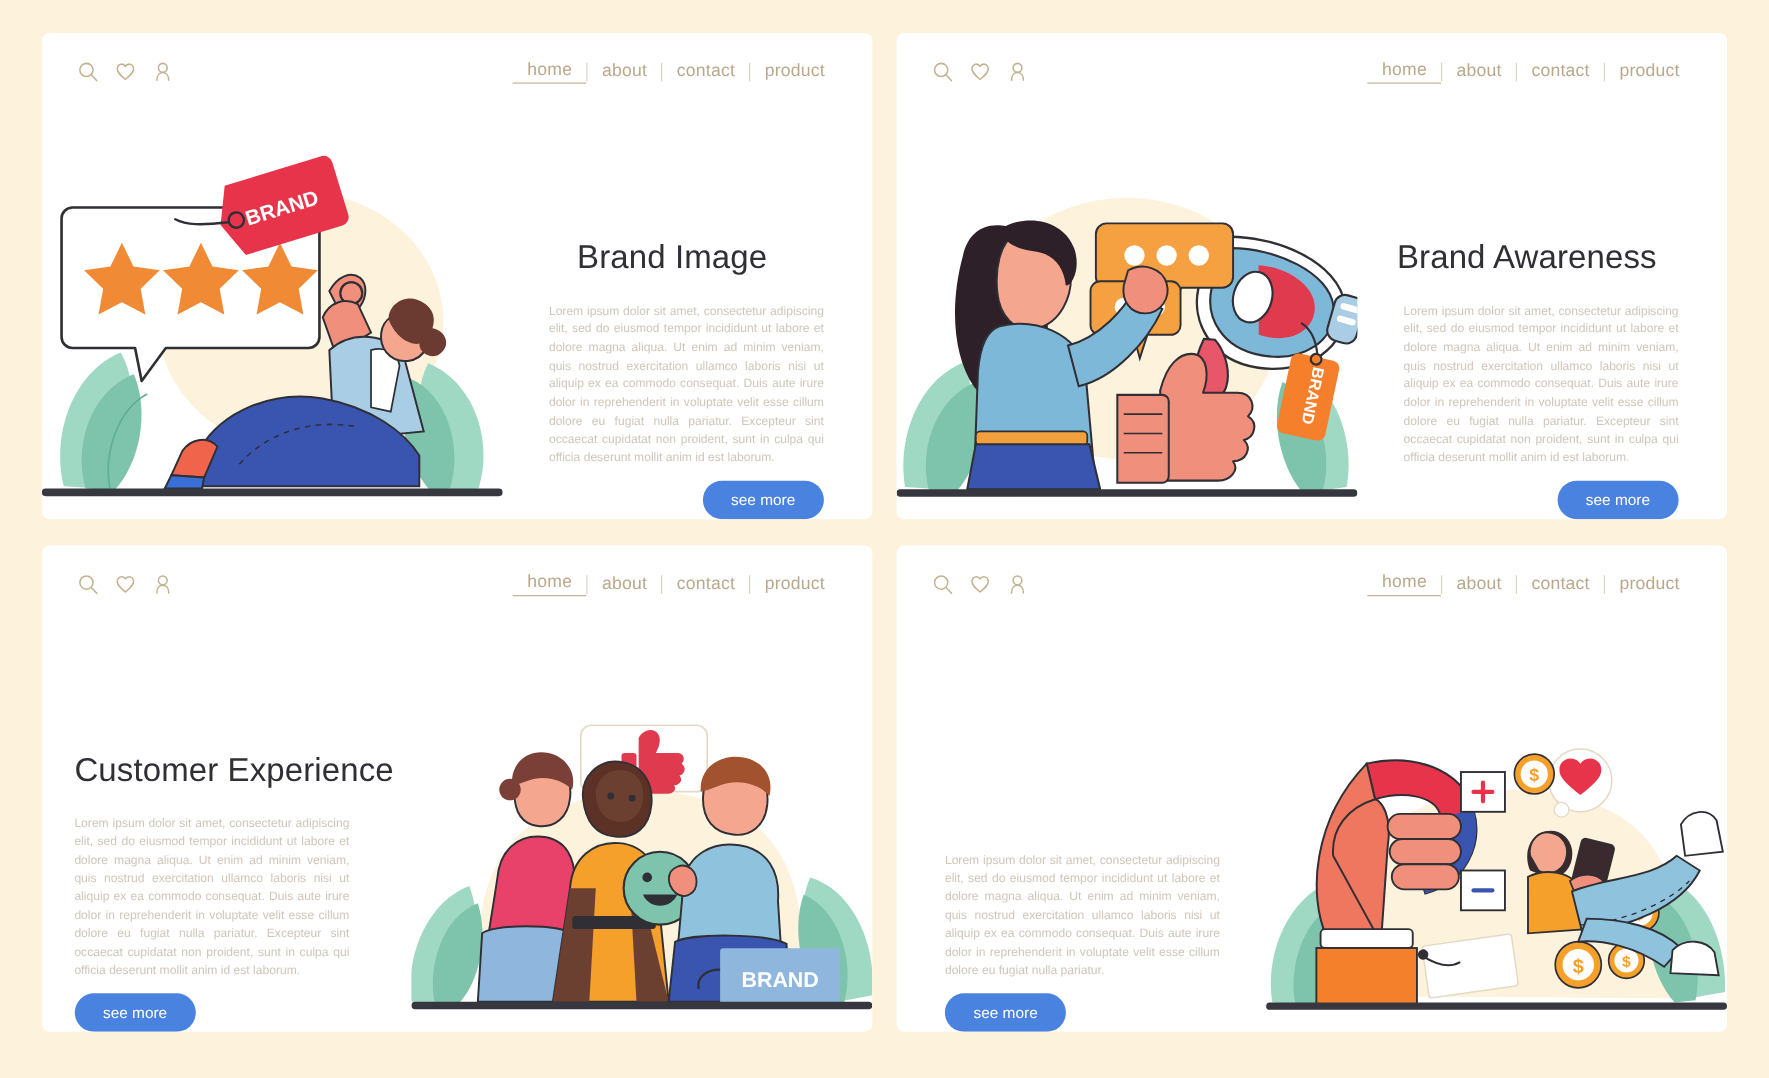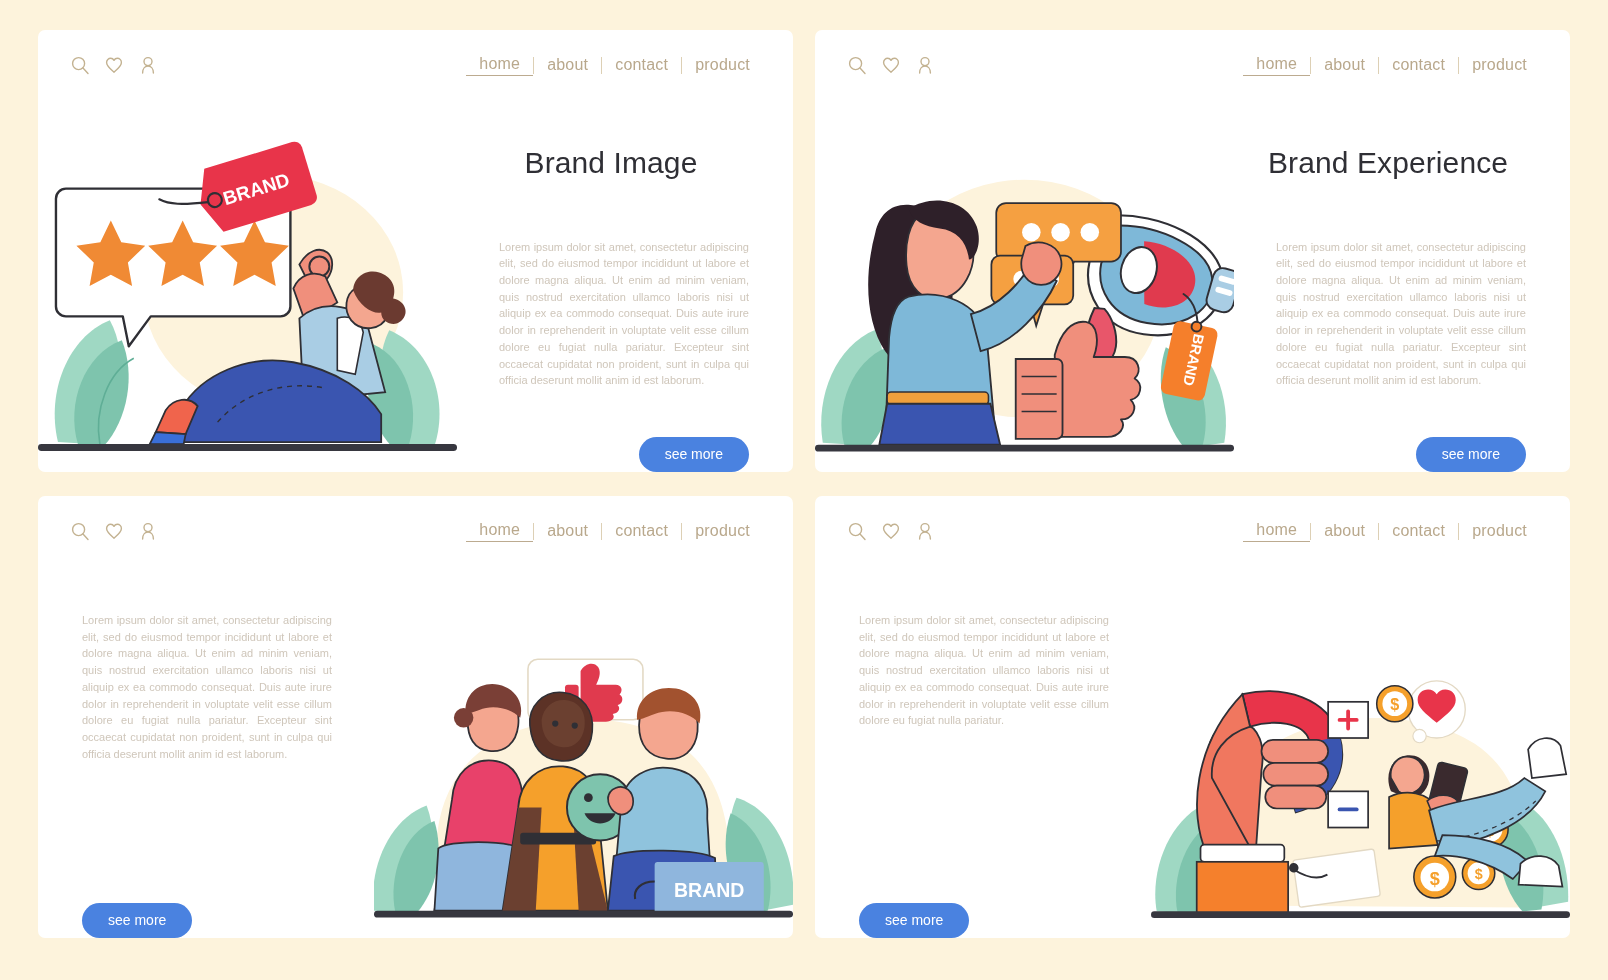--- a/index.html
+++ b/index.html
@@ -87,23 +87,22 @@
   .art-col {
     position: relative;
     flex: 0 0 55.5%;
     height: 100%;
   }
   .txt-col {
     flex: 1 1 auto;
     height: 100%;
     display: flex;
     flex-direction: column;
-    justify-content: space-between;
+    justify-content: flex-end;
     padding: 46px 44px 0 16px;
-    gap: 36px;
   }
   .card-body.text-left .txt-col { padding: 46px 16px 0 44px; }
 
   .panel-title {
     font-size: 30px;
     font-weight: 400;
     color: #2f2f35;
     letter-spacing: .1px;
     line-height: 1.15;
     margin-bottom: 22px;
@@ -324,21 +323,21 @@
             <path d="M216 98 C230 90 248 96 252 110 C256 124 246 138 232 138 C218 138 210 126 212 112 Z" fill="#f08f7c" stroke="#2f2f35" stroke-width="1.8"></path>
 
             <rect x="74" y="248" width="104" height="13" rx="4" fill="#f0a03c" stroke="#2f2f35" stroke-width="1.6"></rect>
             <path d="M74 260 h106 l10 42 h-124 Z" fill="#3a55b0" stroke="#2f2f35" stroke-width="1.9"></path>
             <rect x="0" y="302" width="430" height="7" rx="3.5" fill="#37373f"></rect>
           </svg>
         </div>
       </div>
 
       <div class="txt-col">
-        <div class="panel-title">Brand Experience</div>
+        <div class="panel-title">Brand Awareness</div>
         <div class="panel-para">Lorem ipsum dolor sit amet, consectetur adipiscing elit, sed do eiusmod tempor incididunt ut labore et dolore magna aliqua. Ut enim ad minim veniam, quis nostrud exercitation ullamco laboris nisi ut aliquip ex ea commodo consequat. Duis aute irure dolor in reprehenderit in voluptate velit esse cillum dolore eu fugiat nulla pariatur. Excepteur sint occaecat cupidatat non proident, sunt in culpa qui officia deserunt mollit anim id est laborum.</div>
         <button class="see-more">see more</button>
       </div>
     </div>
   </div>
 
   <div class="card">
 
     <div class="navbar">
       <div class="nav-icons">
@@ -417,20 +416,21 @@
               <rect x="288" y="252" width="112" height="54" rx="3" fill="#8fb6dd"></rect>
               <text class="tag-text" x="344" y="288" font-size="20" text-anchor="middle">BRAND</text>
               <path d="M288 272 C274 272 266 280 268 290" stroke="#2f2f35" stroke-width="2.2" fill="none"></path>
             </g>
             <rect x="0" y="302" width="430" height="7" rx="3.5" fill="#37373f"></rect>
           </svg>
         </div>
       </div>
 
       <div class="txt-col">
+        <div class="panel-title">Customer Experience</div>
         <div class="panel-para">Lorem ipsum dolor sit amet, consectetur adipiscing elit, sed do eiusmod tempor incididunt ut labore et dolore magna aliqua. Ut enim ad minim veniam, quis nostrud exercitation ullamco laboris nisi ut aliquip ex ea commodo consequat. Duis aute irure dolor in reprehenderit in voluptate velit esse cillum dolore eu fugiat nulla pariatur. Excepteur sint occaecat cupidatat non proident, sunt in culpa qui officia deserunt mollit anim id est laborum.</div>
         <button class="see-more">see more</button>
       </div>
     </div>
   </div>
 
   <div class="card">
 
     <div class="navbar">
       <div class="nav-icons">

